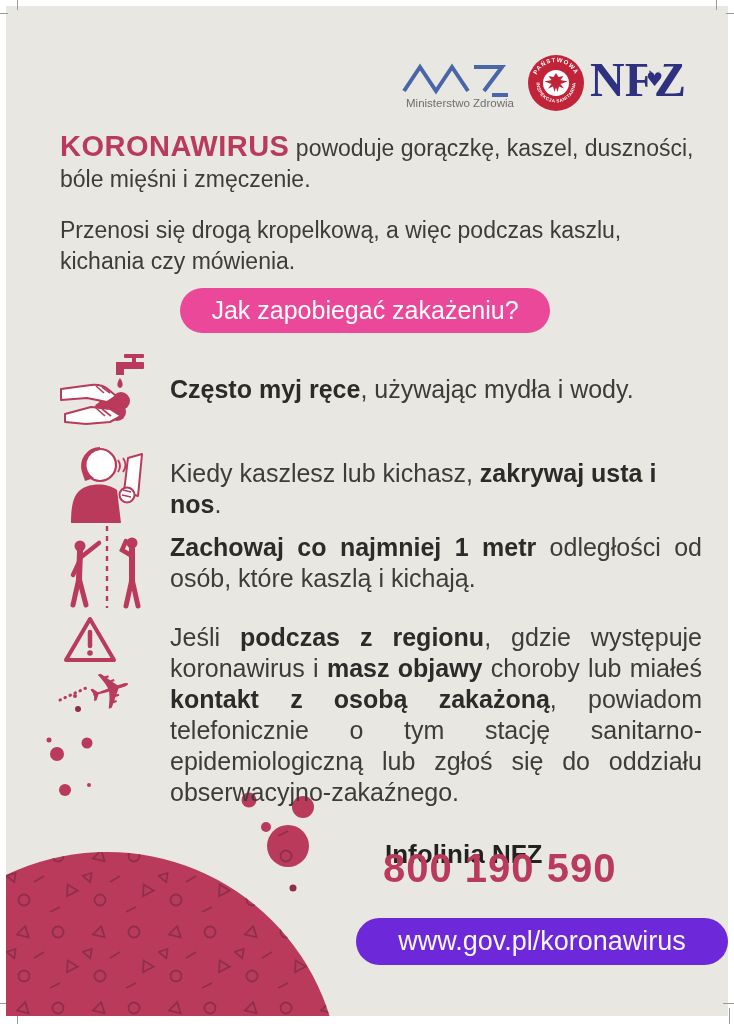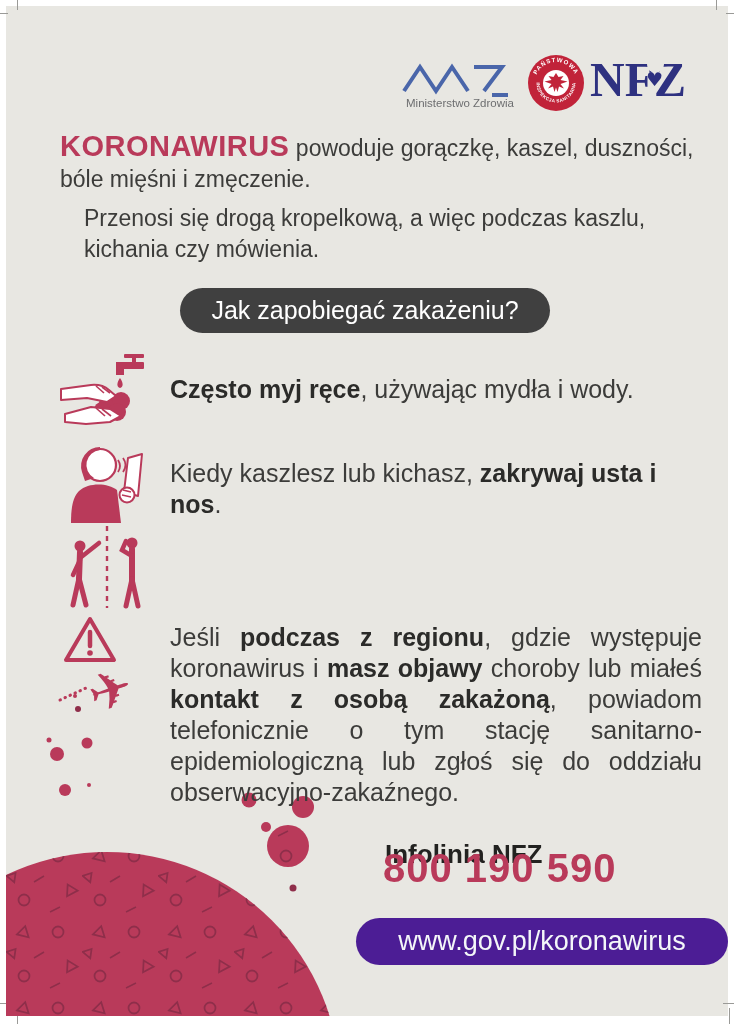--- a/index.html
+++ b/index.html
@@ -14,35 +14,35 @@
   .badge{position:absolute;left:527px;top:54px;width:58px;height:58px;}
   .nfz-logo{position:absolute;left:590px;top:52px;width:115px;height:56px;
             font-family:"Liberation Serif","DejaVu Serif",serif;font-weight:700;font-size:48px;
             color:#2e3180;letter-spacing:0px;line-height:56px;}
   .nfz-heart-bg{position:absolute;left:57px;top:4px;width:17px;height:17px;border-radius:50%;background:#e8e7e2;}
   .nfz-heart{position:absolute;left:56px;top:-1px;font-size:19px;color:#2e3180;font-family:"DejaVu Sans",sans-serif;}
 
   
   .headline{position:absolute;left:60px;top:131px;width:644px;font-size:23px;line-height:31px;color:#3c3c3a;}
   .headline .big{font-size:29px;font-weight:700;color:#b93a5a;letter-spacing:0.5px;margin-top:20px;}
-  .para{position:absolute;left:60px;top:203px;width:648px;font-size:23px;line-height:31px;color:#3c3c3a;margin-left:24px;}
-
-  .pill{position:absolute;left:180px;top:288px;width:370px;height:45px;border-radius:23px;background:#404040;
+  .para{position:absolute;left:60px;top:215px;width:648px;font-size:23px;line-height:31px;color:#3c3c3a;}
+
+  .pill{position:absolute;left:180px;top:288px;width:370px;height:45px;border-radius:23px;background:#ec4899;
         color:#ffffff;font-size:25px;display:flex;align-items:center;justify-content:center;cursor:pointer;}
 
   
   .item-text{position:absolute;left:170px;width:532px;font-size:25px;line-height:31px;color:#3c3c3a;margin:0;}
   .item-text b{font-weight:700;color:#2b2b29;}
   .jt{text-align:justify;}
   .icon-box{position:absolute;}
 
   
   .hotline-label{position:absolute;left:385px;top:839px;font-size:26px;font-weight:700;color:#222220;}
   .hotline-number{position:absolute;left:383px;top:846px;font-size:40px;font-weight:700;color:#b93a5a;letter-spacing:1px;}
-  .url-bar{position:absolute;left:356px;top:918px;width:372px;height:47px;border-radius:24px;background:#4c1d95;
+  .url-bar{position:absolute;left:356px;top:918px;width:372px;height:47px;border-radius:24px;background:#6d28d9;
            color:#f4f7f9;font-size:27px;display:flex;align-items:center;justify-content:center;cursor:pointer;}
 
   .deco{position:absolute;left:6px;top:6px;width:722px;height:1010px;pointer-events:none;}
 </style>
 </head>
 <body>
 
 <div class="page">
   <div class="poster"></div>
 
@@ -187,20 +187,21 @@
       </g>
       <g stroke="#b93a5a" stroke-linecap="round" fill="#b93a5a">
         <circle cx="74" cy="21" r="5.5" stroke="none"></circle>
         <line x1="74" y1="27" x2="74" y2="58" stroke-width="6"></line>
         <line x1="74" y1="57" x2="68" y2="84" stroke-width="5"></line>
         <line x1="74" y1="57" x2="80" y2="84" stroke-width="5"></line>
         <polyline points="74,34 64,28 68,19" fill="none" stroke-width="4.5"></polyline>
       </g>
     </svg>
   </div>
+  <p class="item-text jt" style="top:532px;"><b>Zachowaj co najmniej 1 metr</b><span> odległości od osób, które kaszlą i kichają.</span></p>
 
   <div class="icon-box" style="left:58px;top:612px;">
     <svg width="110" height="105" viewBox="0 0 110 105">
       <path d="M32,7 L56,48 L8,48 Z" fill="none" stroke="#b93a5a" stroke-width="4" stroke-linejoin="round"></path>
       <line x1="32" y1="20" x2="32" y2="34" stroke="#b93a5a" stroke-width="4.5" stroke-linecap="round"></line>
       <circle cx="32" cy="41" r="2.8" fill="#b93a5a"></circle>
       <text x="30" y="94" font-size="52" fill="#b93a5a" font-family="DejaVu Sans" transform="rotate(-18 60 75)">✈</text>
       <line x1="2" y1="88" x2="28" y2="76" stroke="#b93a5a" stroke-width="3" stroke-linecap="round" stroke-dasharray="0.5,5"></line>
       <circle cx="20" cy="97" r="3" fill="#8f2e4a"></circle>
     </svg>

